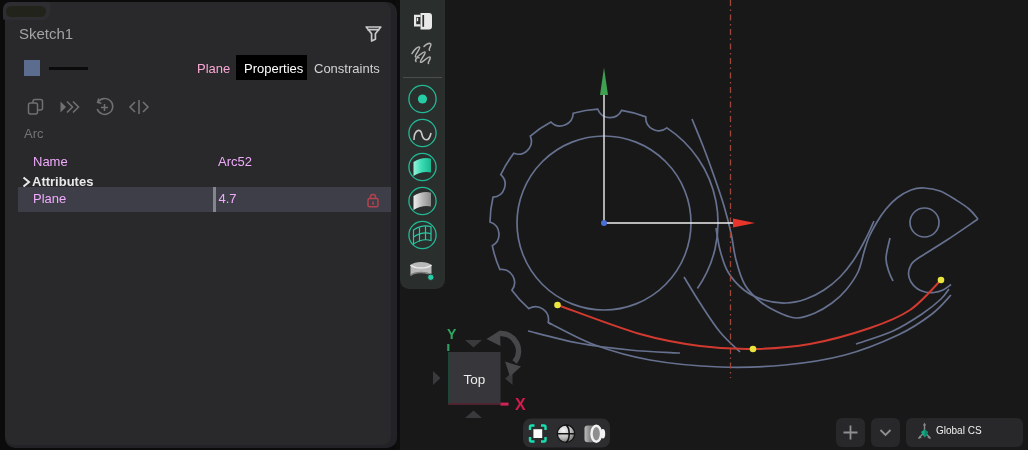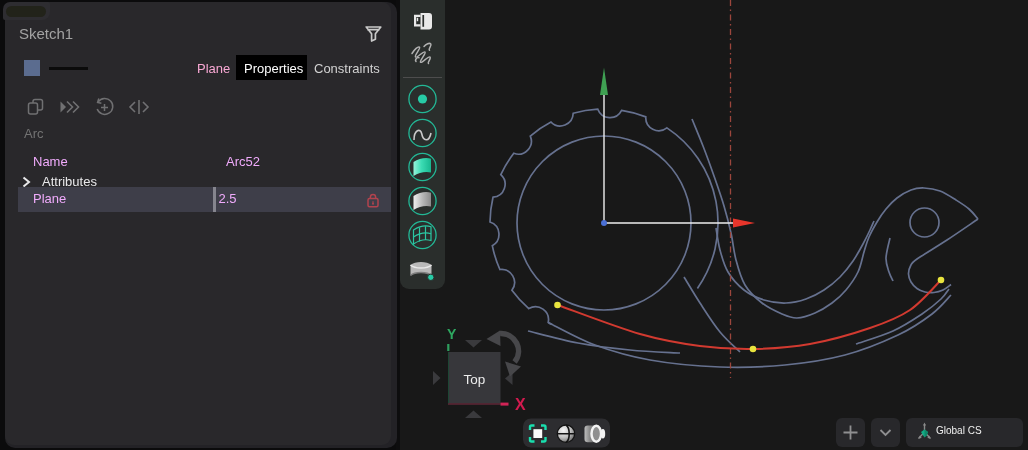--- a/index.html
+++ b/index.html
@@ -175,29 +175,29 @@
   <path d="M 4.2,4.8 A 8 8 0 1 1 3.2,12" fill="none" stroke="#707072" stroke-width="1.5"></path>
   <path d="M 4.8,1.6 L 3.6,5.4 L 7.4,6.2" fill="none" stroke="#707072" stroke-width="1.5"></path>
   <path d="M 10.5,7 v 7 M 7,10.5 h 7" stroke="#707072" stroke-width="1.5"></path>
 </svg>
 <svg class="abs" style="left:128px;top:97px" width="22" height="20" viewBox="0 0 22 20">
   <path d="M 7,5 L 2,10 L 7,15 M 15,5 L 20,10 L 15,15" fill="none" stroke="#707072" stroke-width="1.6"></path>
   <line x1="11" y1="3" x2="11" y2="17" stroke="#707072" stroke-width="1.6"></line>
 </svg>
 <div class="t" style="left:24px;top:126px;font-weight:normal;color:#737373">Arc</div>
 <div class="t" style="left:33px;top:154px">Name</div>
-<div class="t" style="left:226px;top:154px">Arc52</div>
+<div class="t" style="left:218px;top:154px">Arc52</div>
 <svg class="abs" style="left:21px;top:176px" width="10" height="12" viewBox="0 0 10 12">
       <path d="M 2.5,1.5 L 8,6 L 2.5,10.5" fill="none" stroke="#e8e8ea" stroke-width="2"></path>
     </svg>
-<div class="t" style="left:42px;top:174px;font-weight:normal;color:#e8e8ea">Attributes</div>
+<div class="t" style="left:32px;top:174px;font-weight:bold;color:#e8e8ea">Attributes</div>
 <div class="abs" style="left:18px;top:187px;width:373px;height:25px;background:#3e3e49"></div>
 <div class="t" style="left:33px;top:191px">Plane</div>
 <div class="abs" style="left:213px;top:187px;width:2.6px;height:25px;background:#85858e"></div>
-<div class="t" style="left:218.5px;top:191px">2.5</div>
+<div class="t" style="left:218.5px;top:191px">4.7</div>
 <svg class="abs" style="left:366px;top:193px" width="14" height="15" viewBox="0 0 14 15">
   <rect x="2" y="5.6" width="10" height="8.2" rx="1.5" fill="none" stroke="#b2434e" stroke-width="1.5"></rect>
   <path d="M 4.4,5.6 V 4 a 2.6,2.6 0 0 1 5.2,0 v 1.6" fill="none" stroke="#b2434e" stroke-width="1.5"></path>
   <path d="M 7,8.2 v 2.6 M 6,10.8 h 2" stroke="#b2434e" stroke-width="1.2"></path>
 </svg>
 
 <div class="btn" style="left:836px;top:418px;width:29px;height:29px"></div>
 <svg class="abs" style="left:836px;top:418px" width="29" height="29">
       <path d="M 14.5,7.5 V 21.5 M 7.5,14.5 H 21.5" stroke="#8f8f91" stroke-width="1.8"></path>
     </svg>

